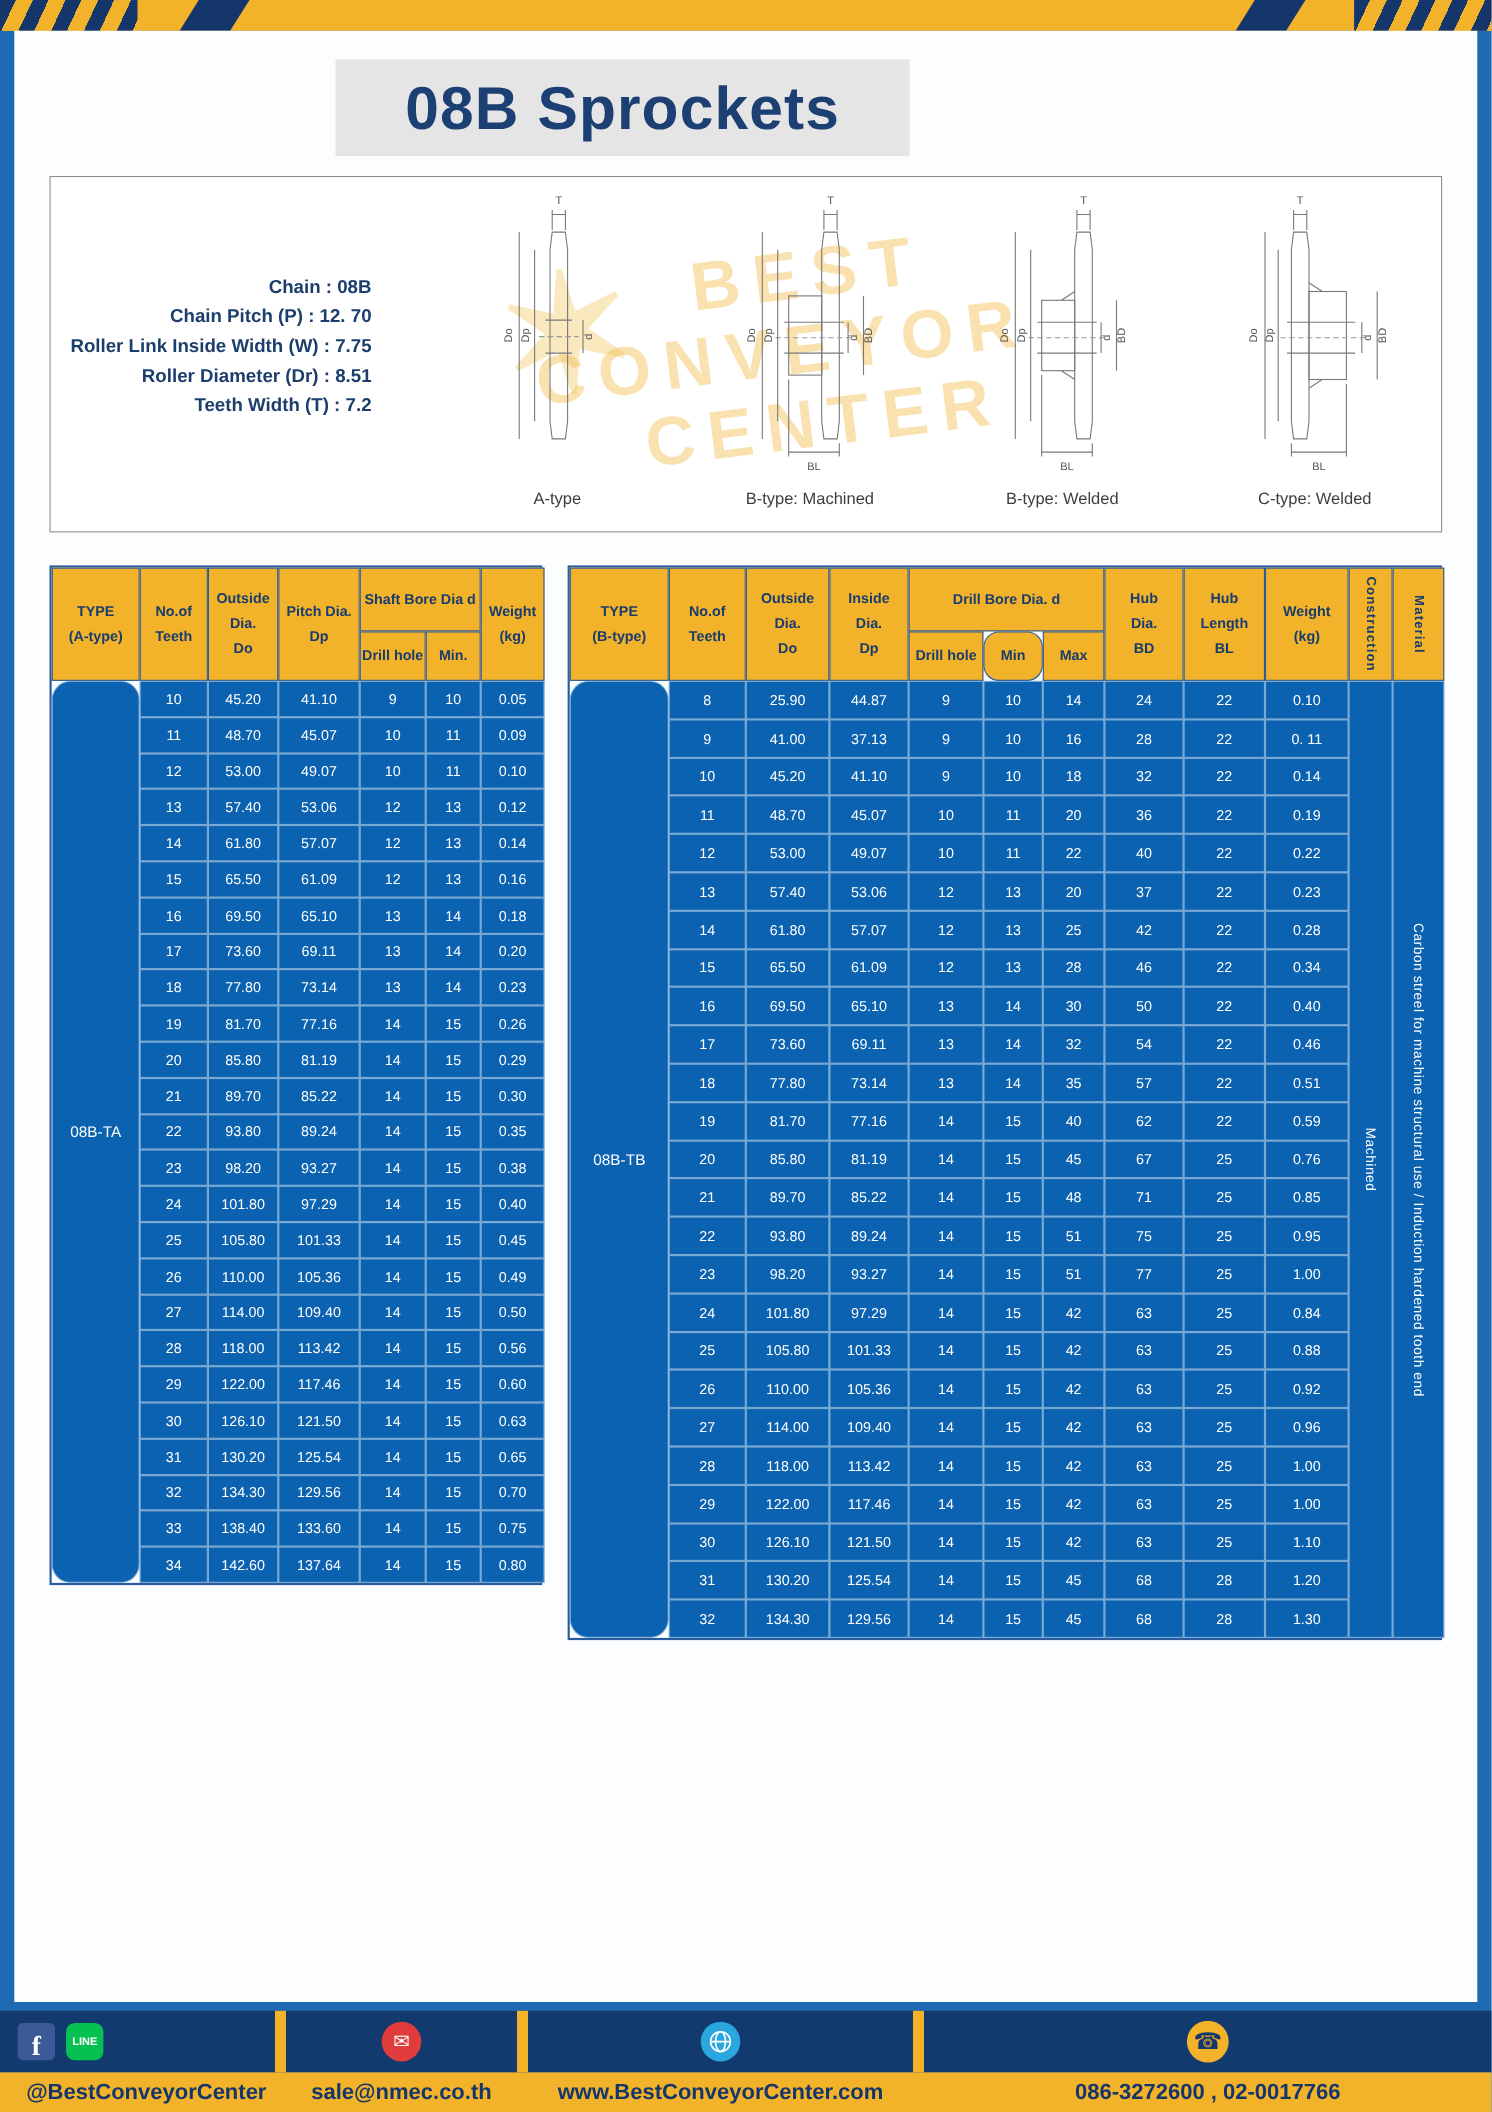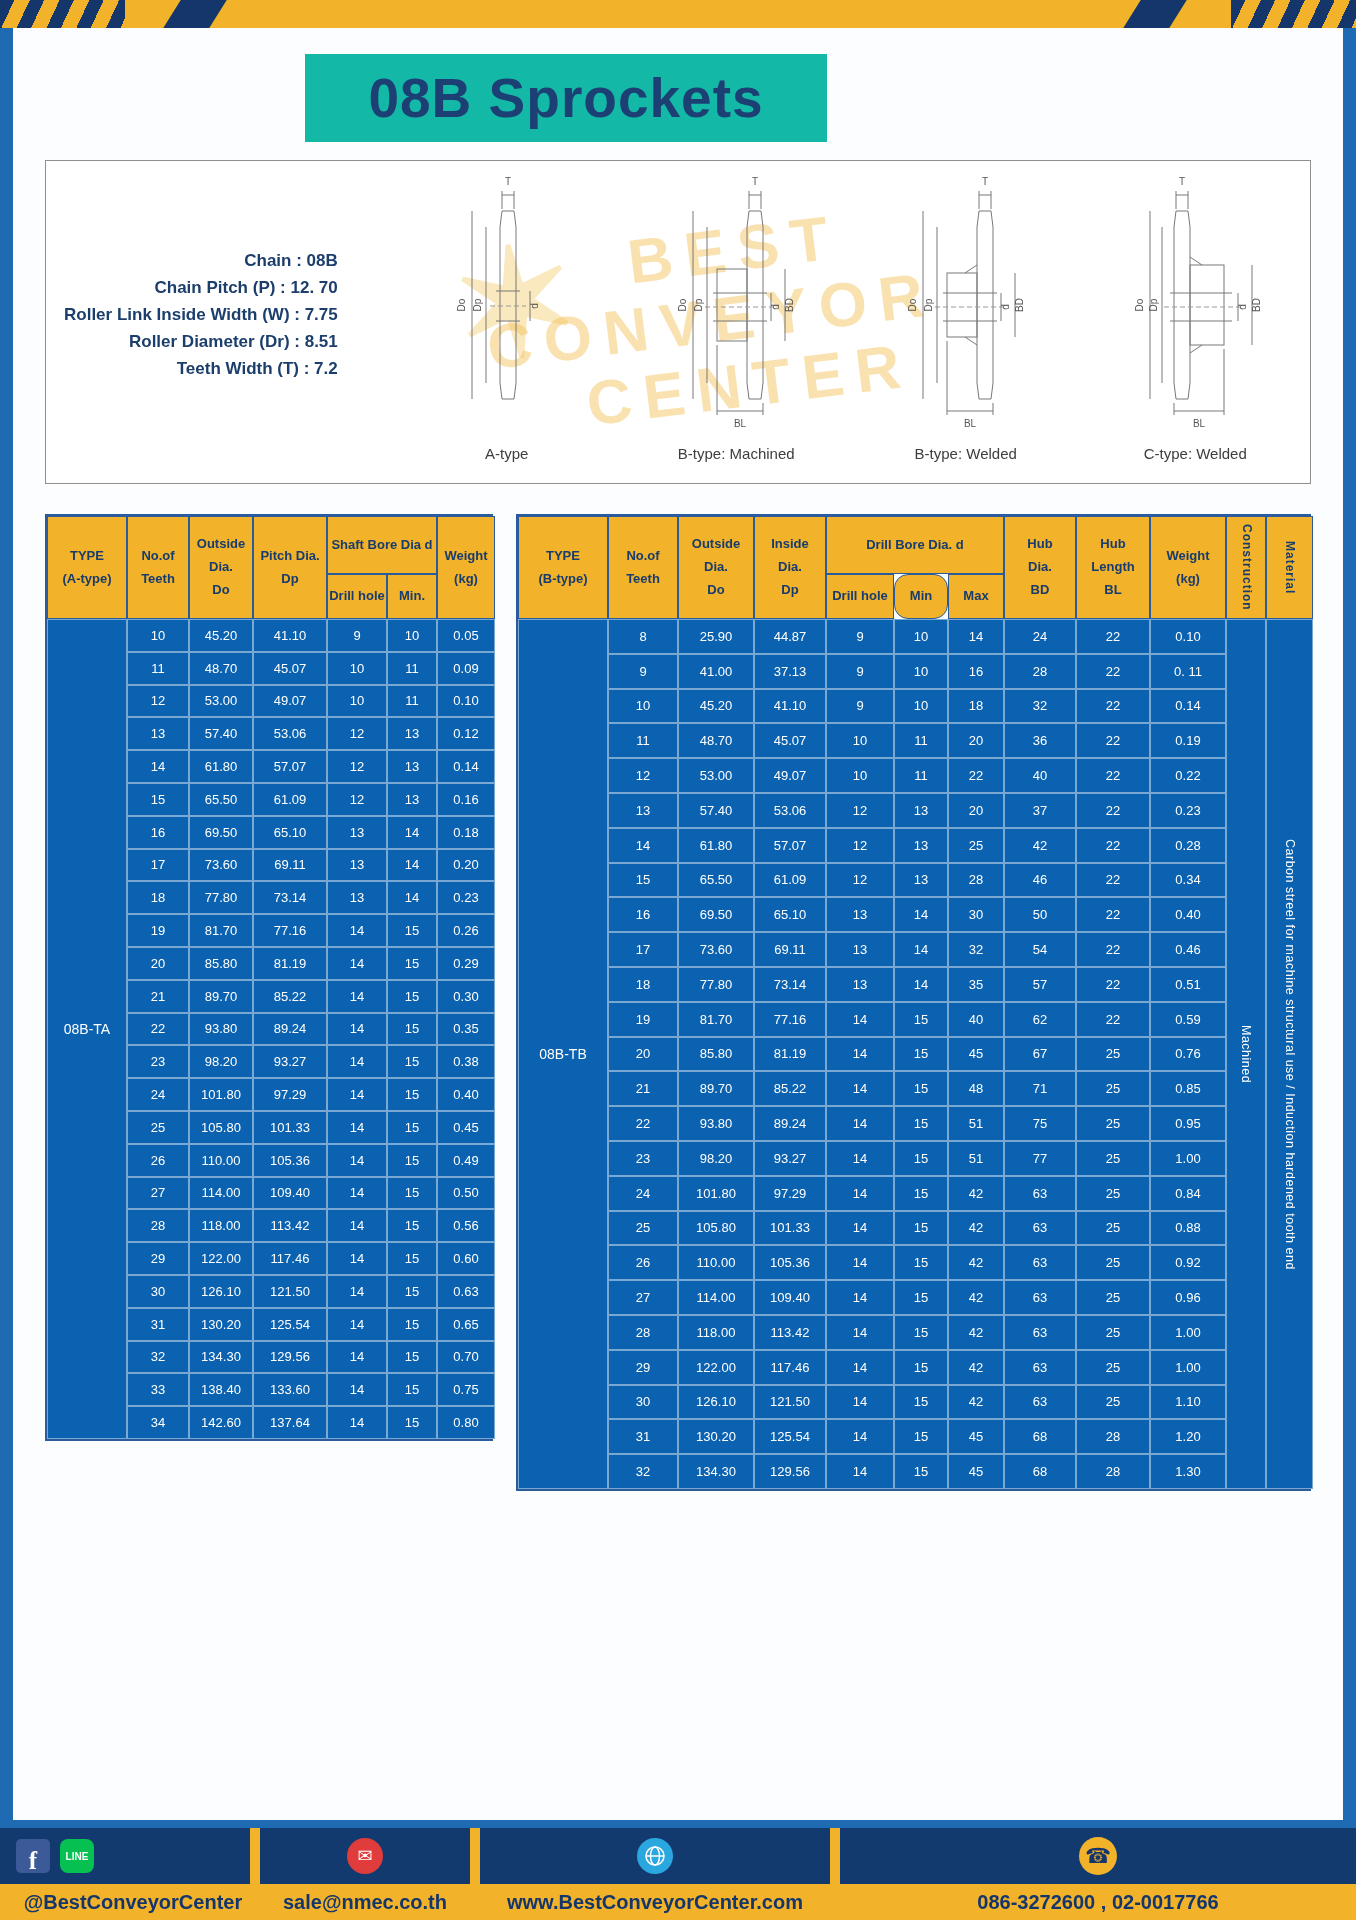--- a/index.html
+++ b/index.html
@@ -12,21 +12,21 @@
   .top-strip { position:absolute; top:0; left:0; right:0; height:28px; background:#f2b229; }
   .stripes { position:absolute; top:0; height:28px; width:125px;
              background:repeating-linear-gradient(115deg,#14366b 0 13px,#f2b229 13px 27px); }
   .stripes.sl { left:0; } .stripes.sr { right:0; }
   .chip { position:absolute; top:0; height:28px; width:46px; background:#14366b; transform:skewX(-32deg); }
   .chip.cl { left:172px; } .chip.cr { right:178px; }
 
   
   .sheet { position:absolute; top:28px; left:13px; right:13px; bottom:100px; background:#fcfdff; }
 
-  .title-banner { margin:26px 0 0 292px; width:522px; height:88px; background:#14b8a6;
+  .title-banner { margin:26px 0 0 292px; width:522px; height:88px; background:#e5e5e5;
                   display:flex; align-items:center; justify-content:center;
                   color:#1c3f74; font-size:55px; font-weight:bold; letter-spacing:1px; }
 
   
   .diagram-panel { position:relative; margin:18px 32px 0 32px; height:324px;
                    border:1px solid #8f8f8f; background:#ffffff; overflow:hidden; }
   .specs { position:absolute; left:18px; top:86px; z-index:3;
            font-size:17px; font-weight:bold; color:#1c3e6c; line-height:27px;text-align:right; }
   .watermark { position:absolute; left:440px; top:58px; z-index:1; transform:rotate(-7deg);
                color:rgba(243,198,95,0.5); font-weight:bold; }
@@ -49,21 +49,21 @@
   .grid-a { grid-template-columns:80px 62px 64px 74px 60px 50px 58px;
             grid-template-rows:58px 45px; grid-auto-rows:32.8px; width:448px; }
   .grid-b { grid-template-columns:90px 70px 76px 72px 68px 54px 56px 72px 74px 76px 40px 47px;
             grid-template-rows:58px 45px; grid-auto-rows:34.8px; width:795px; }
   .h { background:#f2b229; border:1px solid #2a5c9d; color:#173c6d; font-weight:bold; font-size:13px;
        display:flex; align-items:center; justify-content:center; text-align:center;
        white-space:pre-line; line-height:1.75; }
   .h.vert { writing-mode:vertical-rl; line-height:1.1; font-size:12px; letter-spacing:1px; padding:4px 0; }
   .c, .typecell, .mergecell { background:#0b62b0; border:1px solid rgba(255,255,255,0.45); color:#ffffff;
        font-size:13px; display:flex; align-items:center; justify-content:center; text-align:center; }
-  .typecell { font-size:14px; }
+  .typecell { font-size:14px;border-radius:17px; }
   .mergecell.vert { writing-mode:vertical-rl; font-size:12.5px; letter-spacing:0.5px; padding:8px 0; }
 
   .grid-a .g-type   { grid-area:1/1/3/2; } .grid-a .g-teeth { grid-area:1/2/3/3; }
   .grid-a .g-out    { grid-area:1/3/3/4; } .grid-a .g-pitch { grid-area:1/4/3/5; }
   .grid-a .g-bore   { grid-area:1/5/2/7; } .grid-a .g-drill { grid-area:2/5/3/6; }
   .grid-a .g-min    { grid-area:2/6/3/7; } .grid-a .g-weight{ grid-area:1/7/3/8; }
   .grid-a .g-typeval{ grid-area:3/1/28/2; }
 
   .grid-b .b-type { grid-area:1/1/3/2; }  .grid-b .b-teeth { grid-area:1/2/3/3; }
   .grid-b .b-out  { grid-area:1/3/3/4; }  .grid-b .b-pitch { grid-area:1/4/3/5; }

